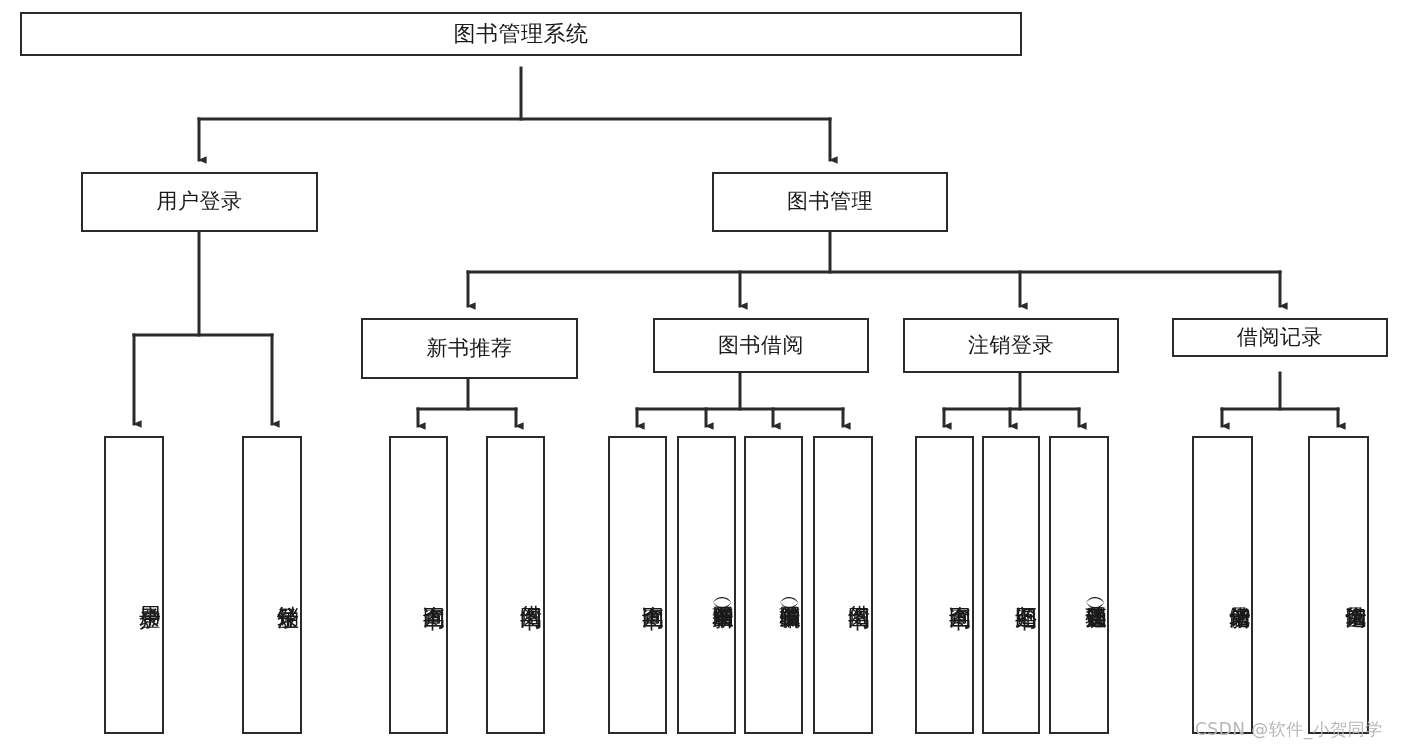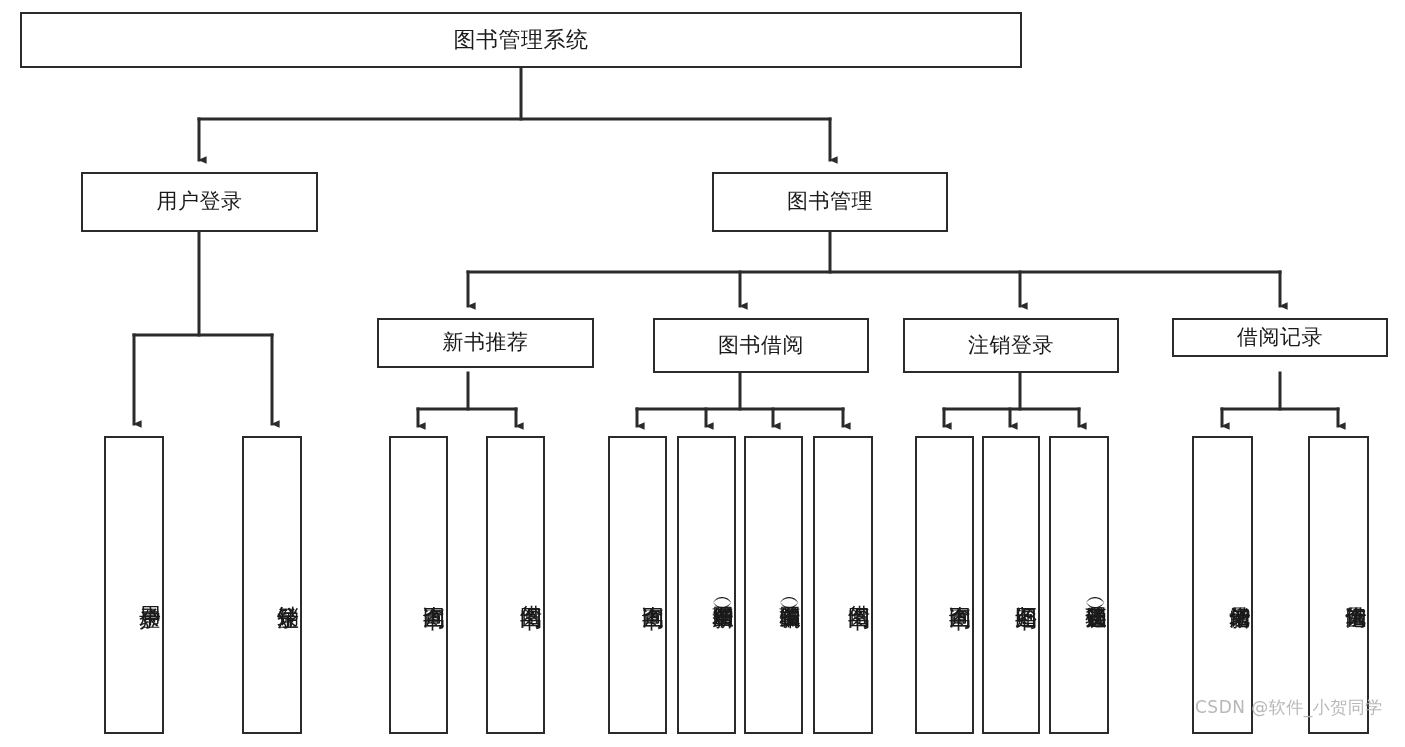--- a/index.html
+++ b/index.html
@@ -118,32 +118,32 @@
       <path d="M 1010 409 L 1010 426" marker-end="url(#arrowhead)"></path>
       <path d="M 1079 409 L 1079 426" marker-end="url(#arrowhead)"></path>
 
       <path d="M 1280 373 L 1280 409"></path>
       <path d="M 1222 409 L 1338 409"></path>
       <path d="M 1222 409 L 1222 426" marker-end="url(#arrowhead)"></path>
       <path d="M 1338 409 L 1338 426" marker-end="url(#arrowhead)"></path>
     </g>
   </svg>
 
-  <div class="node horiz root" style="left:20px; top:12px; width:1002px; height:56px;">
+  <div class="node horiz root" style="left:20px; top:12px; width:1002px; height:44px;">
     <span>图书管理系统</span>
   </div>
 
   <div class="node horiz" style="left:81px; top:172px; width:237px; height:60px;">
     <span>用户登录</span>
   </div>
   <div class="node horiz" style="left:712px; top:172px; width:236px; height:60px;">
     <span>图书管理</span>
   </div>
 
-  <div class="node horiz" style="left:361px; top:318px; width:217px; height:50px;margin-left:16px;">
+  <div class="node horiz" style="left:361px; top:318px; width:217px; height:61px;">
     <span>新书推荐</span>
   </div>
   <div class="node horiz" style="left:632px; top:318px; width:216px; height:55px;margin-left:21px;">
     <span>图书借阅</span>
   </div>
   <div class="node horiz" style="left:903px; top:318px; width:216px; height:55px;">
     <span>注销登录</span>
   </div>
   <div class="node horiz" style="left:1172px; top:318px; width:216px; height:39px;">
     <span>借阅记录</span>
@@ -186,15 +186,15 @@
     <span>确认归还（管理员）</span>
   </div>
 
   <div class="node vert tall" style="left:1192px; top:436px; width:61px; height:298px;">
     <span>新增借阅记录</span>
   </div>
   <div class="node vert tall" style="left:1308px; top:436px; width:61px; height:298px;">
     <span>查询借阅记录</span>
   </div>
 
-  <div class="watermark" style="left:1195px; top:696px;">CSDN @软件_小贺同学</div>
+  <div class="watermark" style="left:1195px; top:718px;">CSDN @软件_小贺同学</div>
 
 </div>
 
 </body></html>

